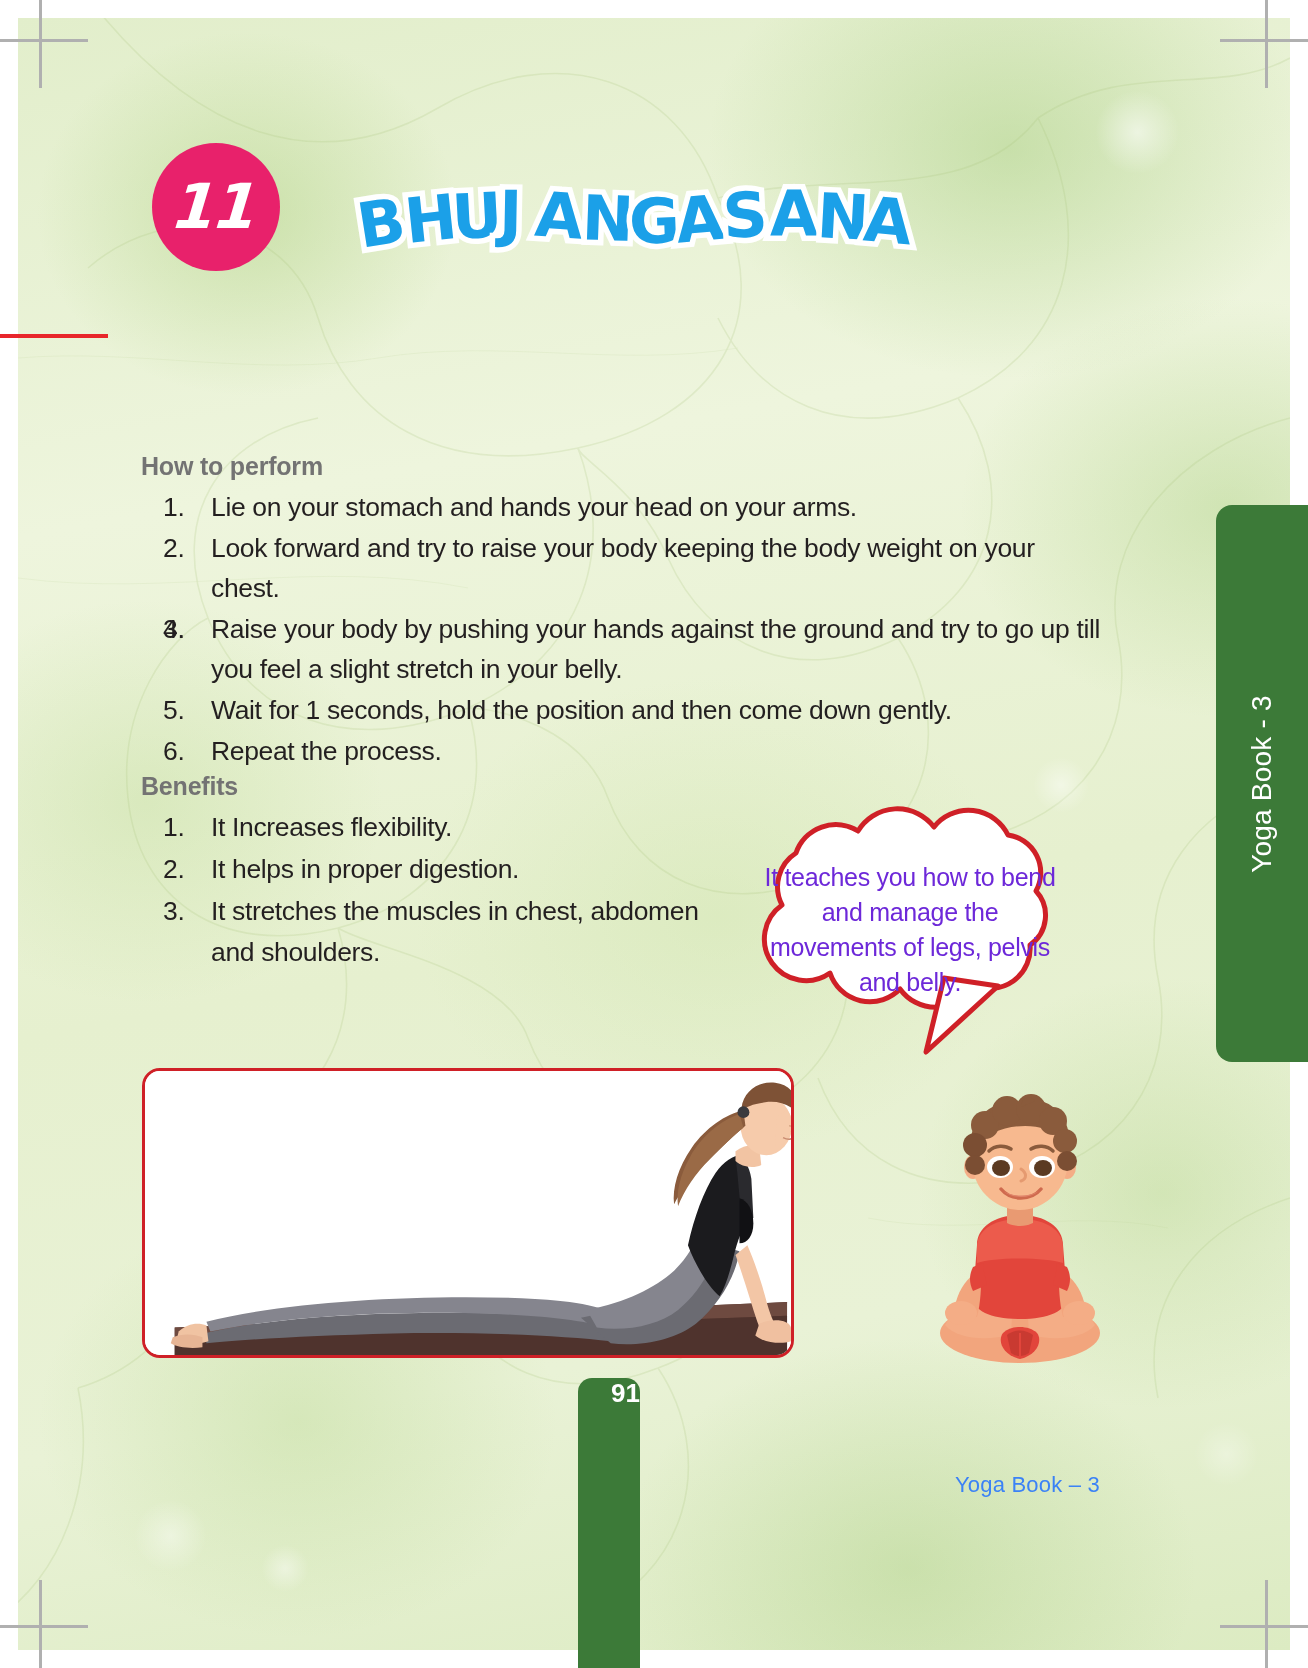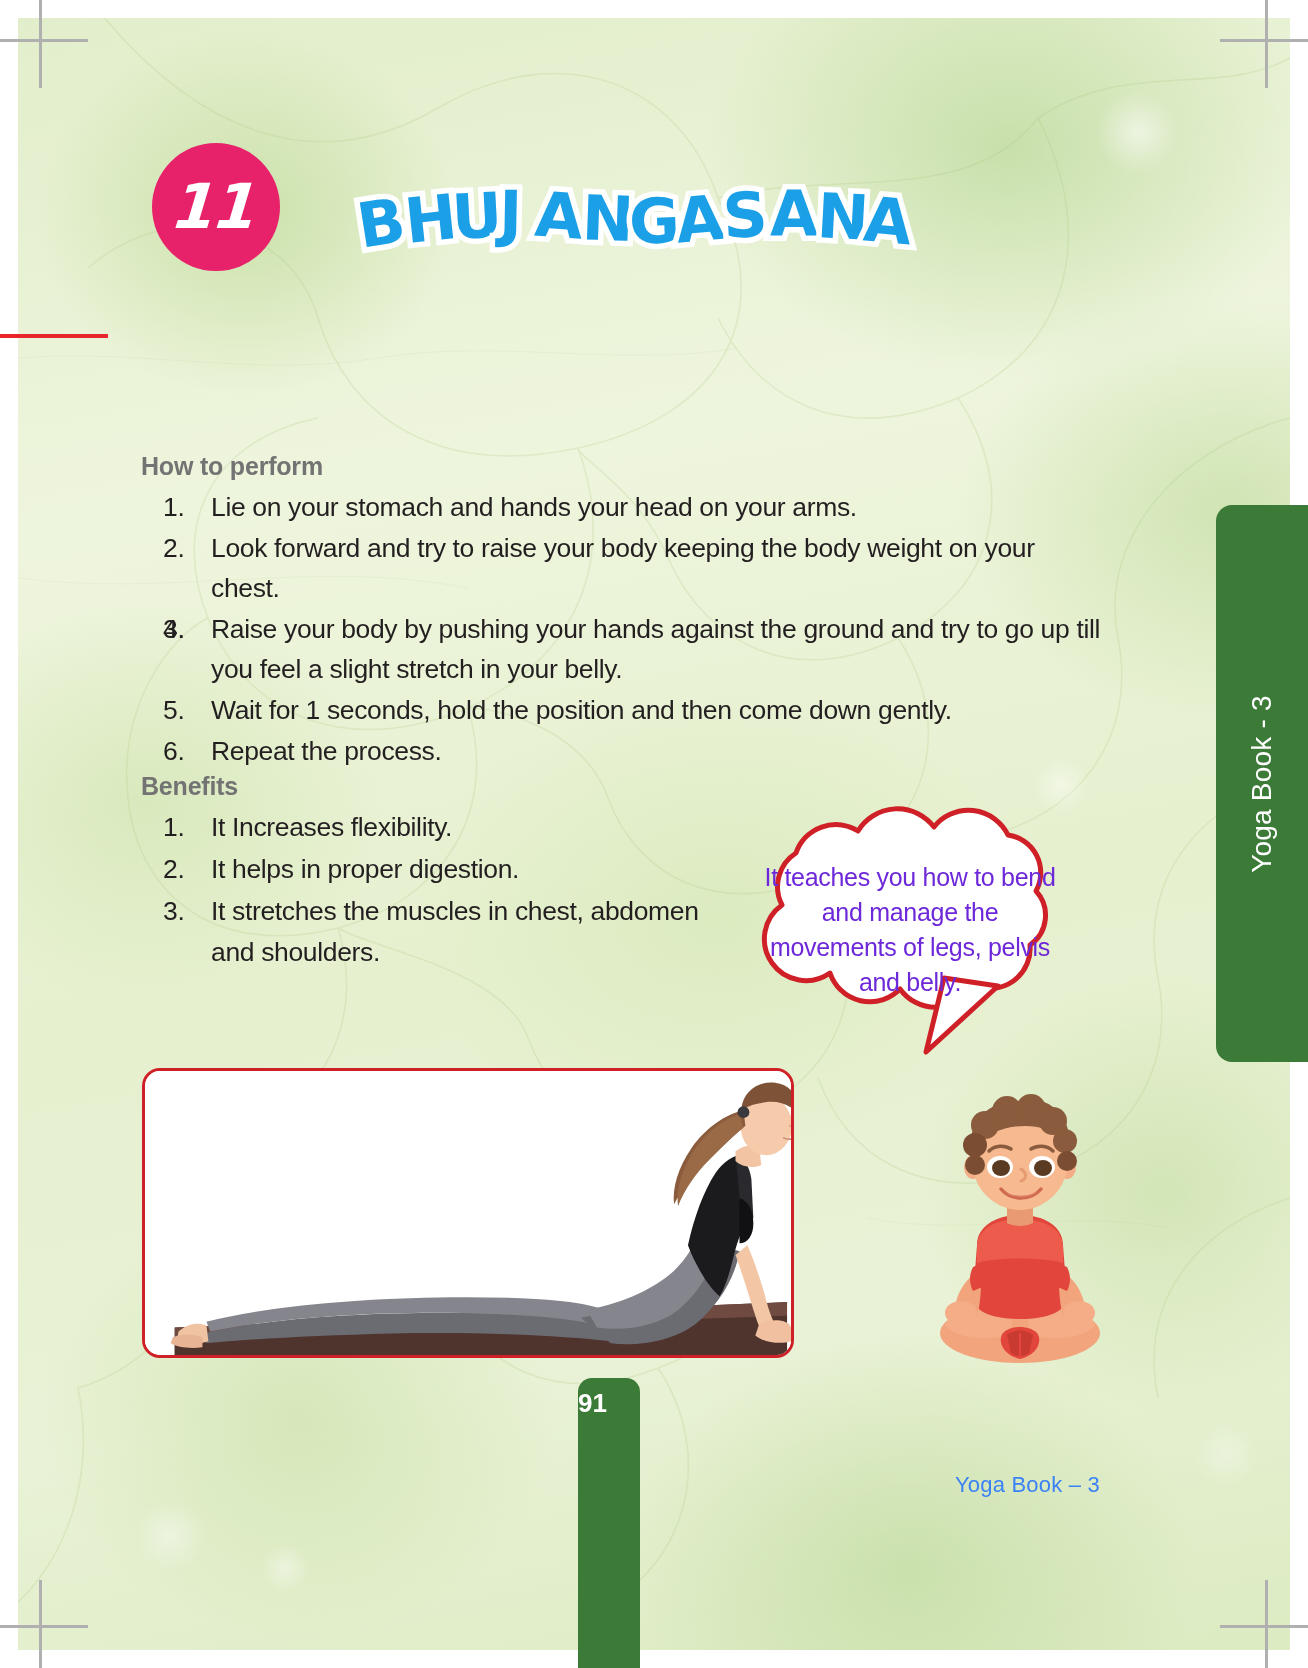--- a/index.html
+++ b/index.html
@@ -135,21 +135,21 @@
   #pose-photo svg { position:absolute; left:0; top:0; width:100%; height:100%; }
 
   
   #cartoon-boy { position:absolute; left:925px; top:1085px; width:190px; height:285px; }
   #cartoon-boy svg { width:100%; height:100%; }
 
   
   #page-number-tab {
     position:absolute; left:578px; top:1378px; width:62px; height:290px;
     background:#3c7a38; border-radius:14px 14px 0 0;
-    display:flex; justify-content:flex-start; padding-top:10px;
+    display:flex; justify-content:flex-end; 
   }
   #page-number-tab .pn {
     color:#ffffff; font-size:26px; font-weight:700;
     font-family:"Liberation Sans", sans-serif;
   }
   #footer-label {
     position:absolute; left:955px; top:1472px;
     font-size:22px; color:#3b82f6; letter-spacing:.2px;
     font-family:"Liberation Sans", sans-serif;
   }

